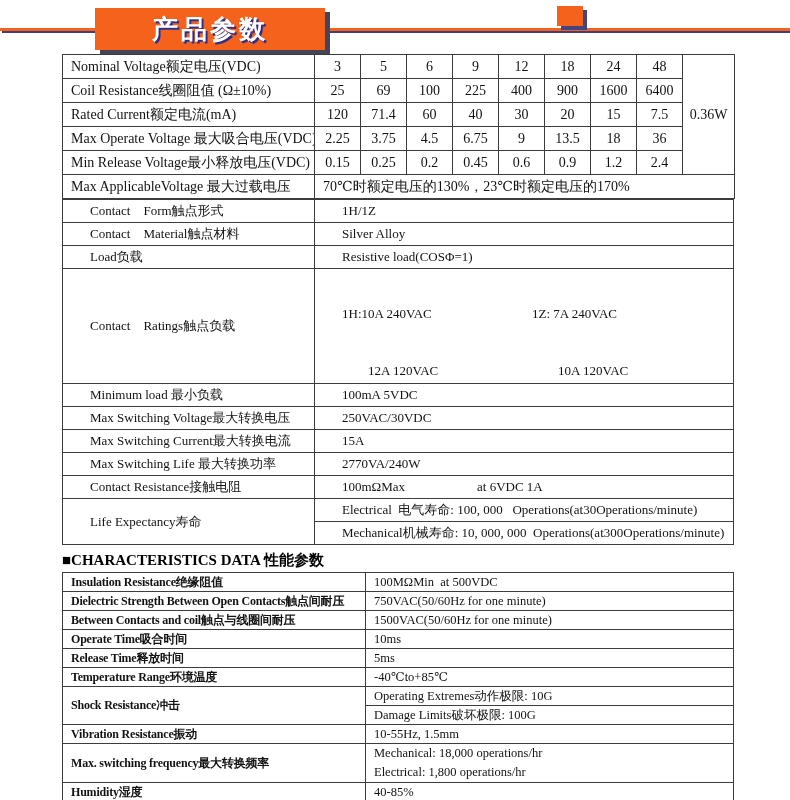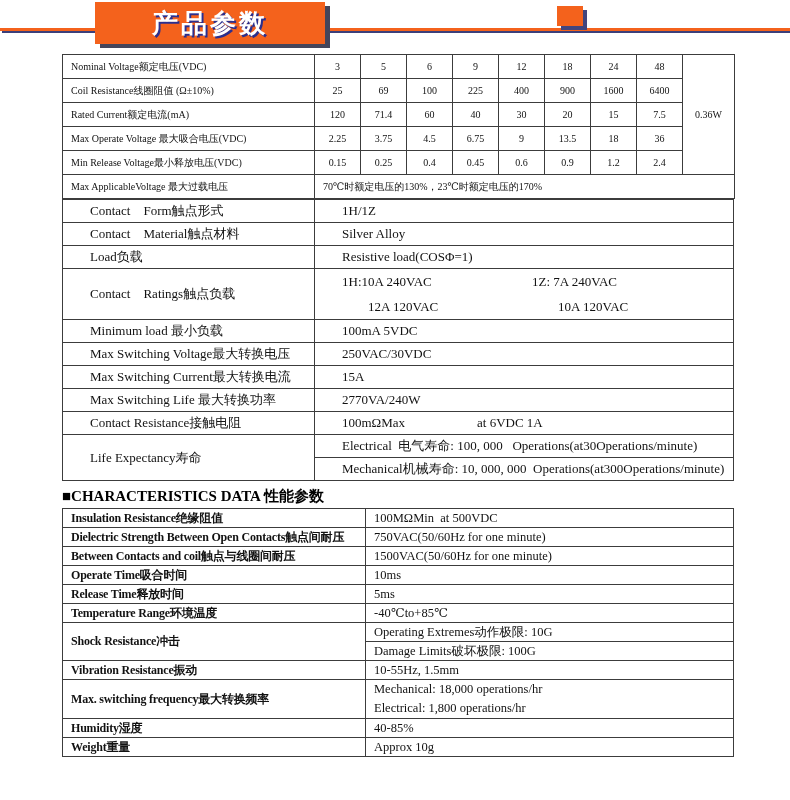--- a/index.html
+++ b/index.html
@@ -5,21 +5,21 @@
   * { margin:0; padding:0; box-sizing:border-box; }
   html,body { background:#fff; }
   .page {
     position:relative; width:790px; height:800px; background:#fff;
     font-family:"Liberation Serif","DejaVu Serif",serif; color:#121212; overflow:hidden;
   }
   
   .rule-orange { position:absolute; left:0; top:28px; width:790px; height:3px; background:#F4621C; }
   .rule-navy   { position:absolute; left:2px; top:31px; width:788px; height:2px; background:#3C3F7A; }
   .banner {
-    position:absolute; left:95px; top:2px; width:230px; height:42px;
+    position:absolute; left:95px; top:8px; width:230px; height:42px;
     background:#F4621C; box-shadow:5px 4px 0 #45455A;
     display:flex; align-items:center; justify-content:center; z-index:2;
   }
   .banner span {
     font-family:"DejaVu Sans","Liberation Sans",sans-serif;
     font-size:26px; font-weight:bold; color:#ffffff; letter-spacing:3px;
     text-shadow:2px 2px 0 #2B2F8E;
   }
   .accent-square {
     position:absolute; left:557px; top:6px; width:26px; height:20px;
@@ -34,32 +34,32 @@
   #sec-coil h2 { margin:0 0 3px 0; }
   #sec-contact h2 { margin:8px 0 2px 0; }
   #sec-char h2 { margin:6px 0 2px 0; }
 
   table { border-collapse:collapse; width:672px; table-layout:fixed; }
   td { border:1px solid #3C3C3C; vertical-align:middle; overflow:hidden; }
   .lbl { text-align:left; padding-left:8px; white-space:pre; }
   .txt { text-align:left; padding-left:8px; white-space:pre; }
   .num { text-align:center; }
 
-  .t1 td { height:24px; font-size:10px; }
+  .t1 td { height:24px; font-size:14px; }
   .t1 .lbl { width:252px; }
   .t1 .num { width:46px; }
   .t1 .power { width:52px; }
 
   .t2 td { height:23px; font-size:13px;padding-left:27px; }
   .t2 .lbl { width:252px; }
 
   .t3 td { height:19px; font-size:12.5px; }
   .t3 .lbl { width:303px; font-size:12px; letter-spacing:-0.2px;font-weight:bold; }
 
-  .rline { height:25px; line-height:25px; white-space:pre; }
+  .rline { height:25px; line-height:25px; white-space:pre;margin-top:32px; }
   .rline.indent { padding-left:26px;font-family:Liberation Serif, serif; }
   .rc1 { display:inline-block; width:190px; }
   .c1 { display:inline-block; width:135px; }
   .sline { height:19px; line-height:19px; white-space:pre; }
 </style>
 </head>
 <body>
 
 <div class="page">
 
@@ -117,21 +117,21 @@
               <td class="num">6.75</td>
               <td class="num">9</td>
               <td class="num">13.5</td>
               <td class="num">18</td>
               <td class="num">36</td>
             </tr>
             <tr>
               <td class="lbl">Min Release Voltage最小释放电压(VDC)</td>
               <td class="num">0.15</td>
               <td class="num">0.25</td>
-              <td class="num">0.4</td>
+              <td class="num">0.2</td>
               <td class="num">0.45</td>
               <td class="num">0.6</td>
               <td class="num">0.9</td>
               <td class="num">1.2</td>
               <td class="num">2.4</td>
             </tr>
             <tr>
               <td class="lbl">Max ApplicableVoltage 最大过载电压</td>
               <td class="txt" colspan="9">70℃时额定电压的130%，23℃时额定电压的170%</td>
             </tr>

